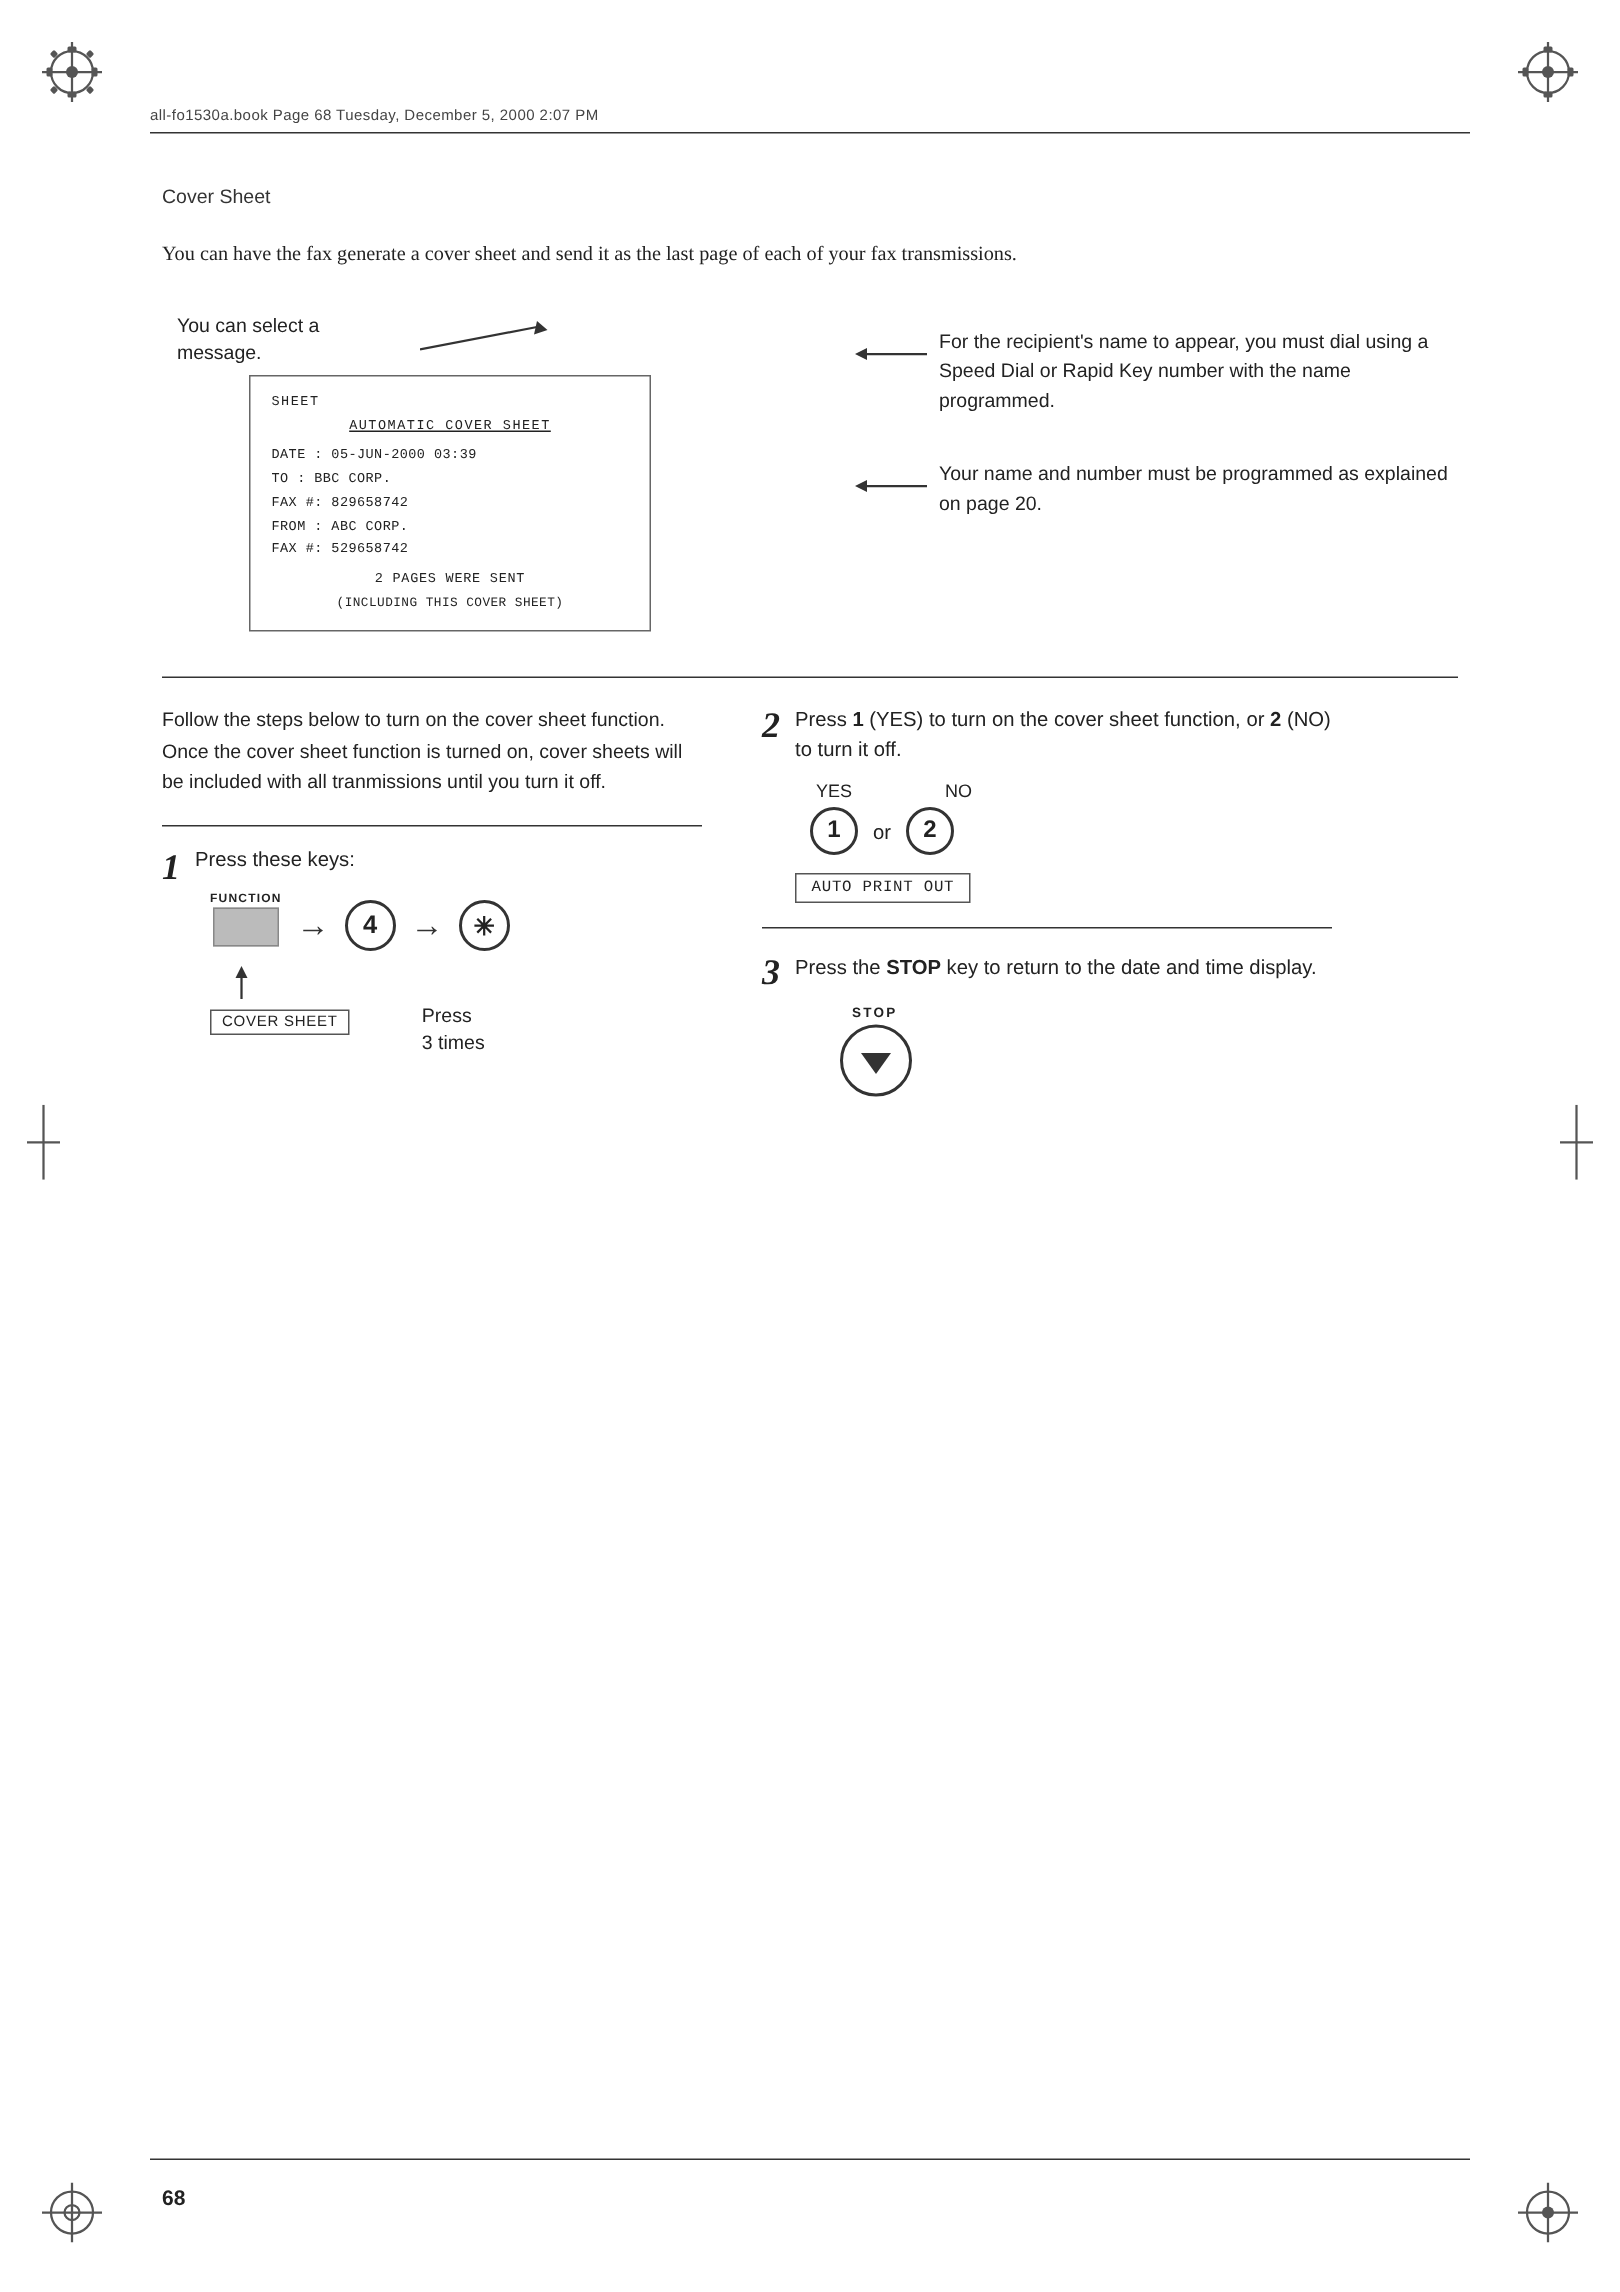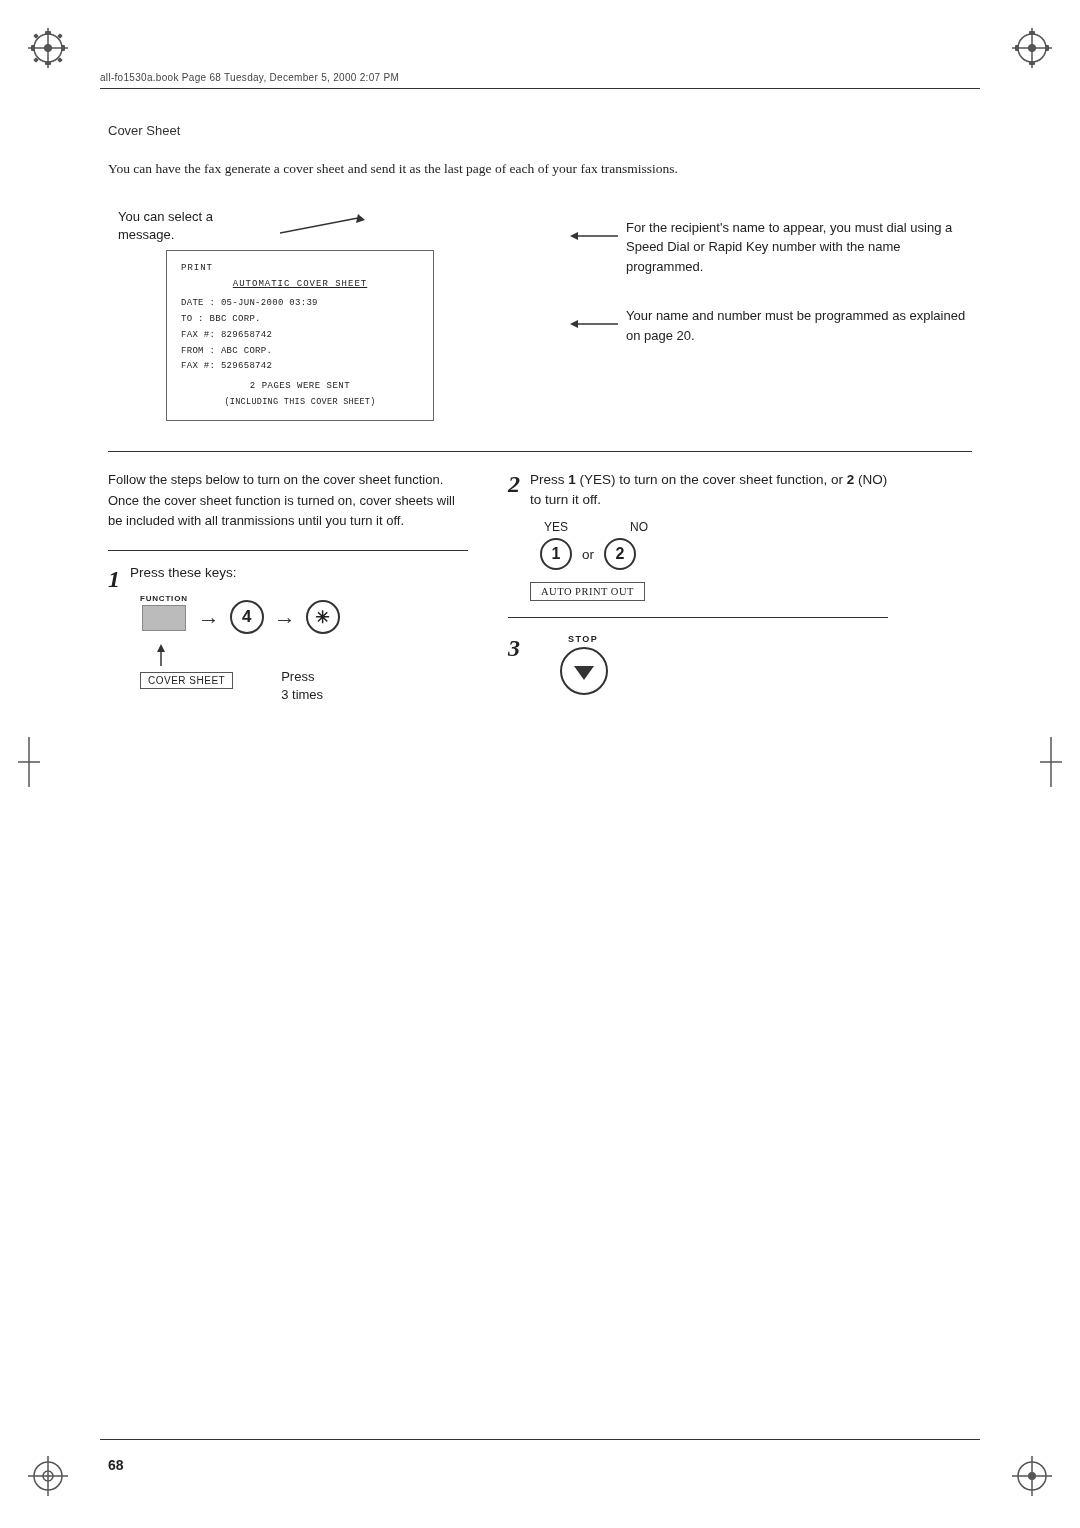--- a/index.html
+++ b/index.html
@@ -159,21 +159,21 @@
 
         <div style="display:flex; align-items:flex-end; padding-bottom:4px; margin-left:4px;">
           <svg width="90" height="30" viewBox="0 0 90 30">
             <line x1="0" y1="25" x2="78" y2="10" stroke="#333" stroke-width="1.5"></line>
             <polygon points="78,6 85,12 76,15" fill="#333"></polygon>
           </svg>
         </div>
       </div>
 
       <div style="border:1.5px solid #666; width:268px; margin-left:58px; padding:10px 14px; background:#fff; font-family:'Courier New',Courier,monospace; font-size:9.5px; line-height:1.75; position:relative;">
-        <div style="font-size:9px; letter-spacing:1px;">PRINT</div>
+        <div style="font-size:9px; letter-spacing:1px;">SHEET</div>
         <div style="text-decoration:underline; text-align:center; font-size:9px; letter-spacing:1px; margin-bottom:4px;">AUTOMATIC COVER SHEET</div>
         <div style="font-size:9px; letter-spacing:0.3px;">DATE : 05-JUN-2000 03:39</div>
         <div style="font-size:9px; letter-spacing:0.3px; position:relative;">TO   : BBC CORP.</div>
         <div style="font-size:9px; letter-spacing:0.3px;">FAX #: 829658742</div>
         <div style="font-size:9px; letter-spacing:0.3px; position:relative;">FROM : ABC CORP.</div>
         <div style="font-size:9px; letter-spacing:0.3px;">FAX #: 529658742</div>
         <div style="font-size:9px; text-align:center; letter-spacing:0.5px; margin-top:4px;">2 PAGES WERE SENT</div>
         <div style="font-size:8.5px; text-align:center; letter-spacing:0.3px;">(INCLUDING THIS COVER SHEET)</div>
       </div>
 
@@ -282,29 +282,32 @@
                 <span>1</span>
               </div>
               <span>or</span>
               <div style="width:32px; height:32px; border-radius:50%; border:2px solid #333; display:flex; align-items:center; justify-content:center; font-size:16px; font-weight:bold; font-family:Arial,sans-serif; background:#fff;">
                 <span>2</span>
               </div>
             </div>
           </div>
 
           
-          <div style="border:1.5px solid #555; font-size:10.5px; font-family:Liberation Serif, serif; padding:3px 10px; letter-spacing:0.5px; margin-top:12px; display:inline-block;">AUTO PRINT OUT</div>
+          <div style="border:1.5px solid #555; font-size:10.5px; font-family:Liberation Mono, monospace; padding:3px 10px; letter-spacing:0.5px; margin-top:12px; display:inline-block;">AUTO PRINT OUT</div>
         </div>
       </div>
 
       <hr style="border:none; border-top:1px solid #333; margin:16px 0;">
 
       <div style="display:flex; align-items:flex-start;">
         <span style="font-size:24px; font-weight:bold; font-style:italic; font-family:'Times New Roman',serif; margin-right:10px; line-height:1; flex-shrink:0; margin-top:2px;">3</span>
         <div>
+          <p style="font-size:13.5px; font-family:Arial,sans-serif; line-height:1.5; margin-bottom:14px;">
+            Press the <strong>STOP</strong> key to return to the date and time display.
+          </p>
 
           <div style="display:flex; flex-direction:column; align-items:flex-start; margin-left:30px;">
             <span style="font-size:9px; font-family:Arial,sans-serif; font-weight:bold; letter-spacing:1.5px; margin-bottom:3px; margin-left:8px;">STOP</span>
             <div style="width:48px; height:48px; border-radius:50%; border:2.5px solid #333; display:flex; align-items:center; justify-content:center; background:#fff;">
 
               <div style="width:0; height:0; border-left:10px solid transparent; border-right:10px solid transparent; border-top:14px solid #333; margin-top:4px;"></div>
             </div>
           </div>
         </div>
       </div>

